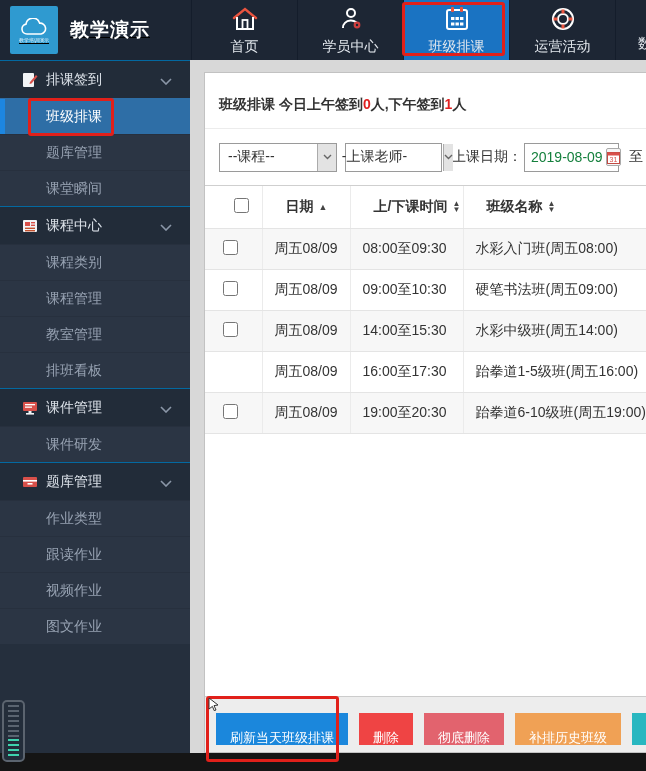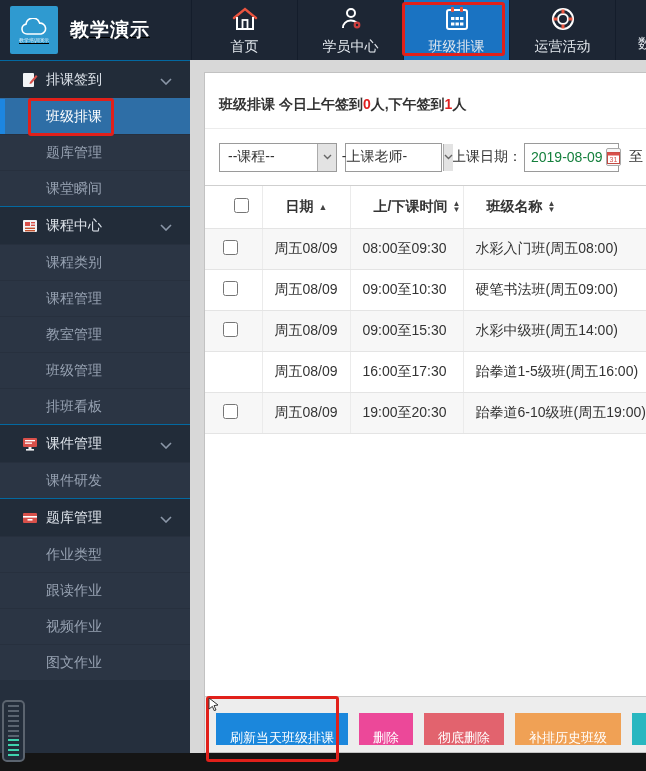--- a/index.html
+++ b/index.html
@@ -55,21 +55,21 @@
   col.c-check { width:57px; } col.c-date { width:88px; } col.c-time { width:113px; }
   tr.stripe td { background:#f7f7f7; }
   .cb { width:15px; height:15px; margin-left:6px; cursor:pointer; }
   .sort { display:inline-flex; flex-direction:column; vertical-align:middle; margin-left:5px; line-height:6px; font-size:8px; color:#444; }
   .sort.asc { font-size:9px; }
 
   
   .panel-footer { position:absolute; left:0; bottom:0; width:100%; height:56px; background:#ededed; border-top:1px solid #cccccc; display:flex; align-items:flex-end; padding:0 0 7px 11px; }
   .fbtn { height:32px; border:none; color:#ffffff; font-size:13px; padding:16px 14px; margin-right:11px; cursor:pointer; white-space:nowrap; font-family:inherit; }
   .fbtn-refresh { background:#1b87dc; }
-  .fbtn-delete { background:#ec4899; }
+  .fbtn-delete { background:#ef4444; }
   .fbtn-purge { background:#e2636e; }
   .fbtn-history { background:#f0a155; }
   .fbtn-notice { background:#29b7c0; }
 
   
   .anno { position:absolute; border:3px solid #e1201a; border-radius:3px; z-index:20; pointer-events:none; }
   #anno-nav { left:402px; top:2px; width:103px; height:54px; }
   #anno-side { left:28px; top:98px; width:86px; height:38px; }
   #anno-btn { left:206px; top:696px; width:133px; height:66px; }
   .bottom-band { position:absolute; left:0; top:753px; width:646px; height:18px; background:#151515; z-index:6; }
@@ -202,23 +202,20 @@
       </span>
     </div>
     <div class="side-item">
       <span>课程类别</span>
     </div>
     <div class="side-item">
       <span>课程管理</span>
     </div>
     <div class="side-item">
       <span>教室管理</span>
-    </div>
-    <div class="side-item">
-      <span>班级管理</span>
     </div>
     <div class="side-item">
       <span>排班看板</span>
     </div>
 
     <div class="side-header">
       <span class="s-icon">
         <svg width="16" height="16" viewBox="0 0 16 16">
             <rect x="1" y="2" width="14" height="9" rx="1" fill="#d8504a"></rect>
             <rect x="3" y="4" width="10" height="1.3" fill="#fff"></rect>
@@ -338,21 +335,21 @@
       </tr>
       <tr>
         <td><input type="checkbox" class="cb" style=""></td>
         <td>周五08/09</td>
         <td>09:00至10:30</td>
         <td>硬笔书法班(周五09:00)</td>
       </tr>
       <tr class="stripe">
         <td><input type="checkbox" class="cb" style=""></td>
         <td>周五08/09</td>
-        <td>09:00至15:30</td>
+        <td>14:00至15:30</td>
         <td>水彩中级班(周五14:00)</td>
       </tr>
       <tr>
         <td></td>
         <td>周五08/09</td>
         <td>16:00至17:30</td>
         <td>跆拳道1-5级班(周五16:00)</td>
       </tr>
       <tr class="stripe">
         <td><input type="checkbox" class="cb" style=""></td>

